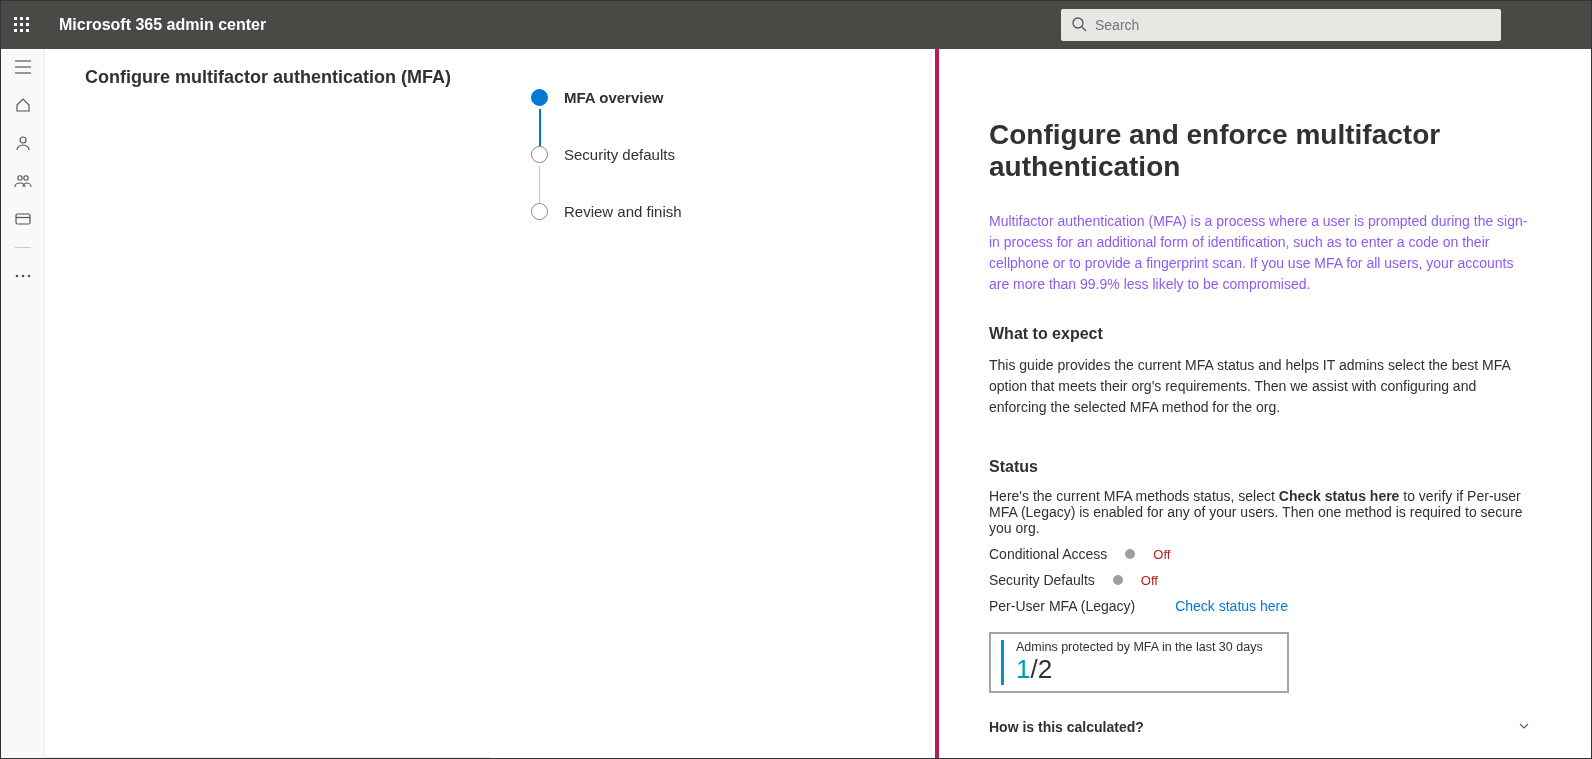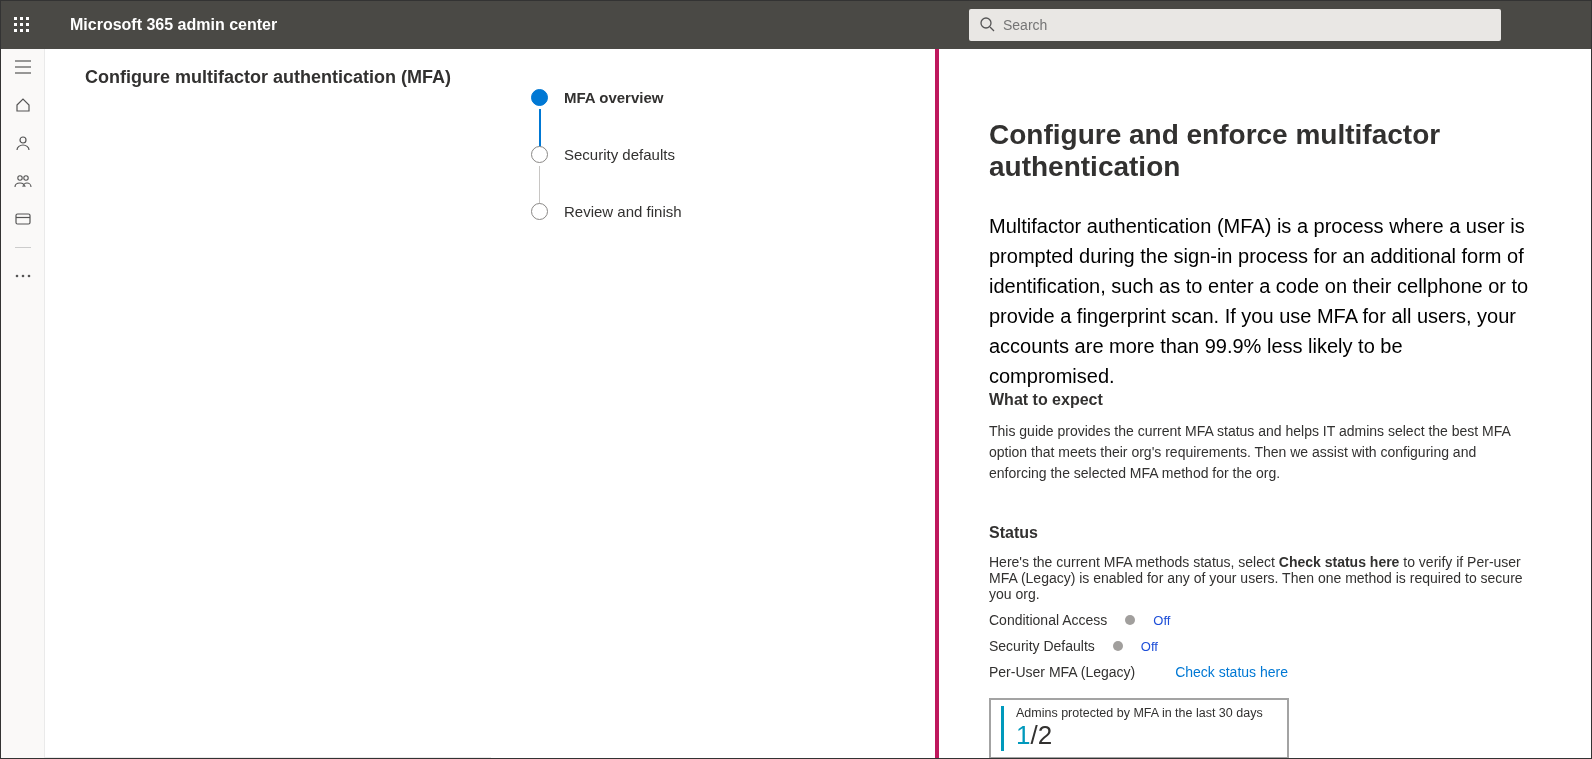--- a/index.html
+++ b/index.html
@@ -4,32 +4,32 @@
 <style>
   * { box-sizing: border-box; margin: 0; padding: 0; }
   html, body { width: 100%; height: 100%; font-family: "Segoe UI", Arial, sans-serif; font-size: 14px; color: #323130; background: #fff; }
   body { border: 1px solid #333; }
   .topbar {
     height: 48px;
     background: #4a4945;
     display: flex;
     align-items: center;
     padding: 0 10px;
-    gap: 27px;
+    gap: 16px;
     color: #fff;
   }
   .waffle { width: 22px; height: 22px; display:flex; align-items:center; justify-content:center; cursor:pointer;}
   .app-title { font-size: 16px; font-weight: 600; flex: none; margin-left: 10px;}
   .topbar-spacer { flex: 1; }
   .searchbox {
     display: flex; align-items: center;
     background: #e9e7e4;
     color: #555;
     height: 32px;
-    width: 532px;
+    width: 440px;
     margin-right: 80px;
     border-radius: 2px;
     padding: 0 10px;
     gap: 8px;
   }
   .searchbox input {
     border: none; outline: none; background: transparent; flex:1; font-size:14px; color:#333;
   }
   .shell { display: flex; height: calc(100% - 48px); }
   .leftnav {
@@ -86,27 +86,27 @@
     flex: none; z-index: 1;
   }
   .step-item.active .step-dot { background: #0078d4; border-color:#0078d4; }
   .step-label { font-size: 15px; }
   .step-item.active .step-label { font-weight: 700; }
   .content-col {
     flex: 1; overflow-y: auto; padding: 70px 60px 40px 50px;
   }
   .content-inner { max-width: 720px; }
   h1.main { font-size: 28px; font-weight: 700; margin-bottom: 28px; }
-  p.lead { font-size: 20px; line-height: 1.5; color: #000000; }
+  p.lead { font-size: 14px; line-height: 1.5; color: #8b5cf6; margin-bottom: 30px; }
   h2.sub { font-size: 16px; font-weight: 700; margin-bottom: 12px; }
   p.desc { font-size: 14px; line-height: 1.5; margin-bottom: 40px; }
   .status-line { margin-bottom: 6px; }
   .status-row { display: flex; align-items: center; gap: 18px; margin-top: 10px; font-size:14px;}
   .dot-off { width: 10px; height: 10px; border-radius: 50%; background: #a19f9d; display:inline-block;}
-  .off-text { color: #1d4ed8; font-size: 13px; }
+  .off-text { color: #b91c1c; font-size: 13px; }
   a.link { color: #0078d4; text-decoration: none; cursor:pointer;}
   .highlight-box {
     border: 2px solid #d83b01;
     border-color: #e03131;
     border: 2px solid #d13212;
     border: 2px solid #c50f1f; 
     border: 2px solid #d6282c;
     border-color: #d6282c;
     margin-top: 18px;
     padding: 8px 14px 8px 0;

